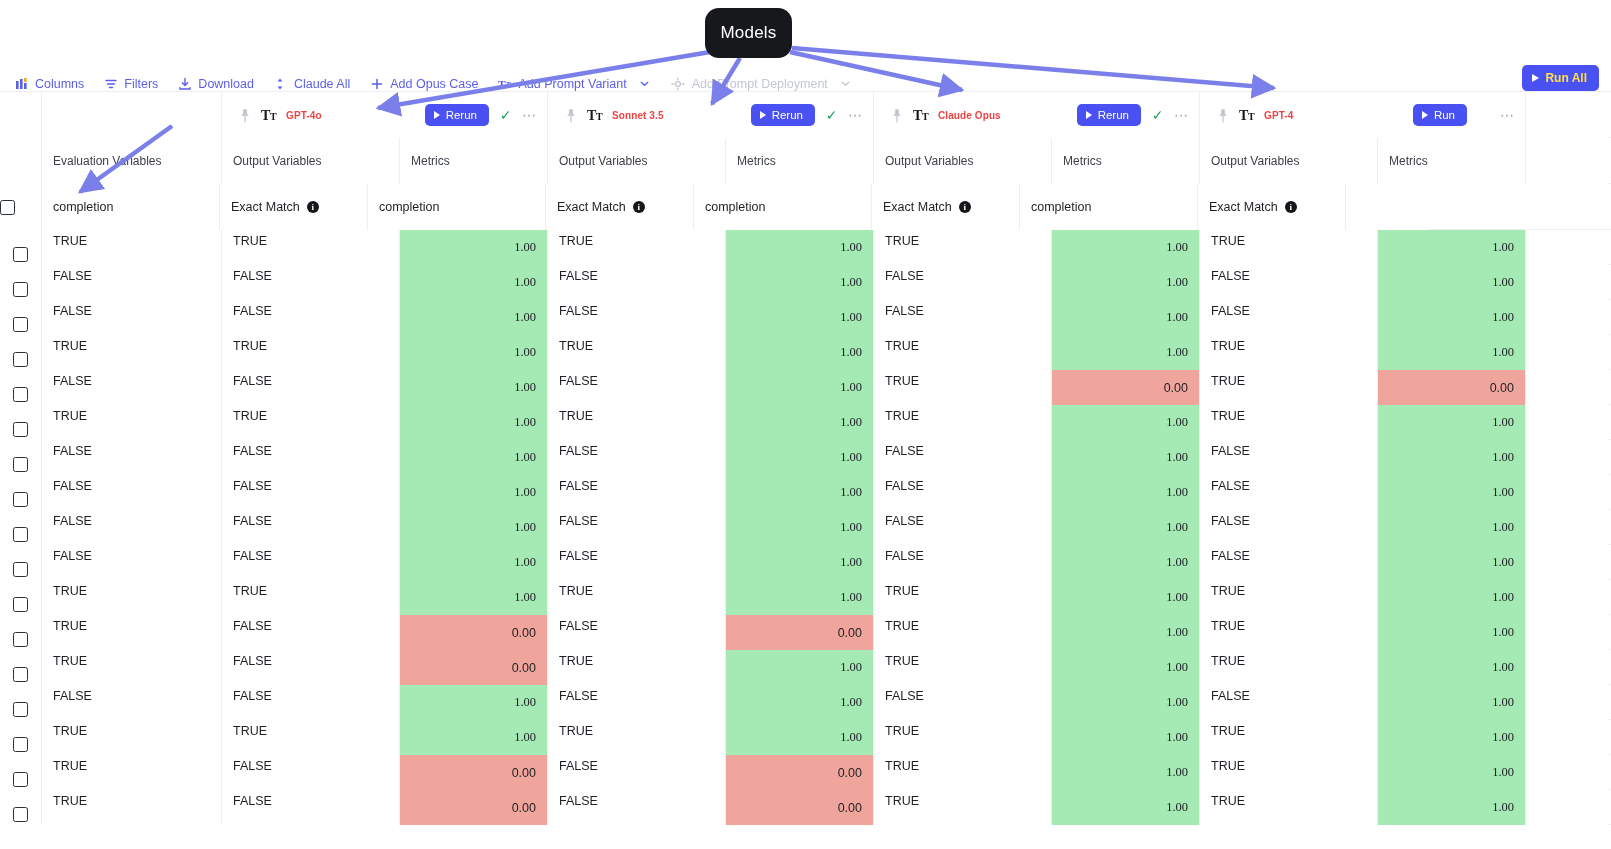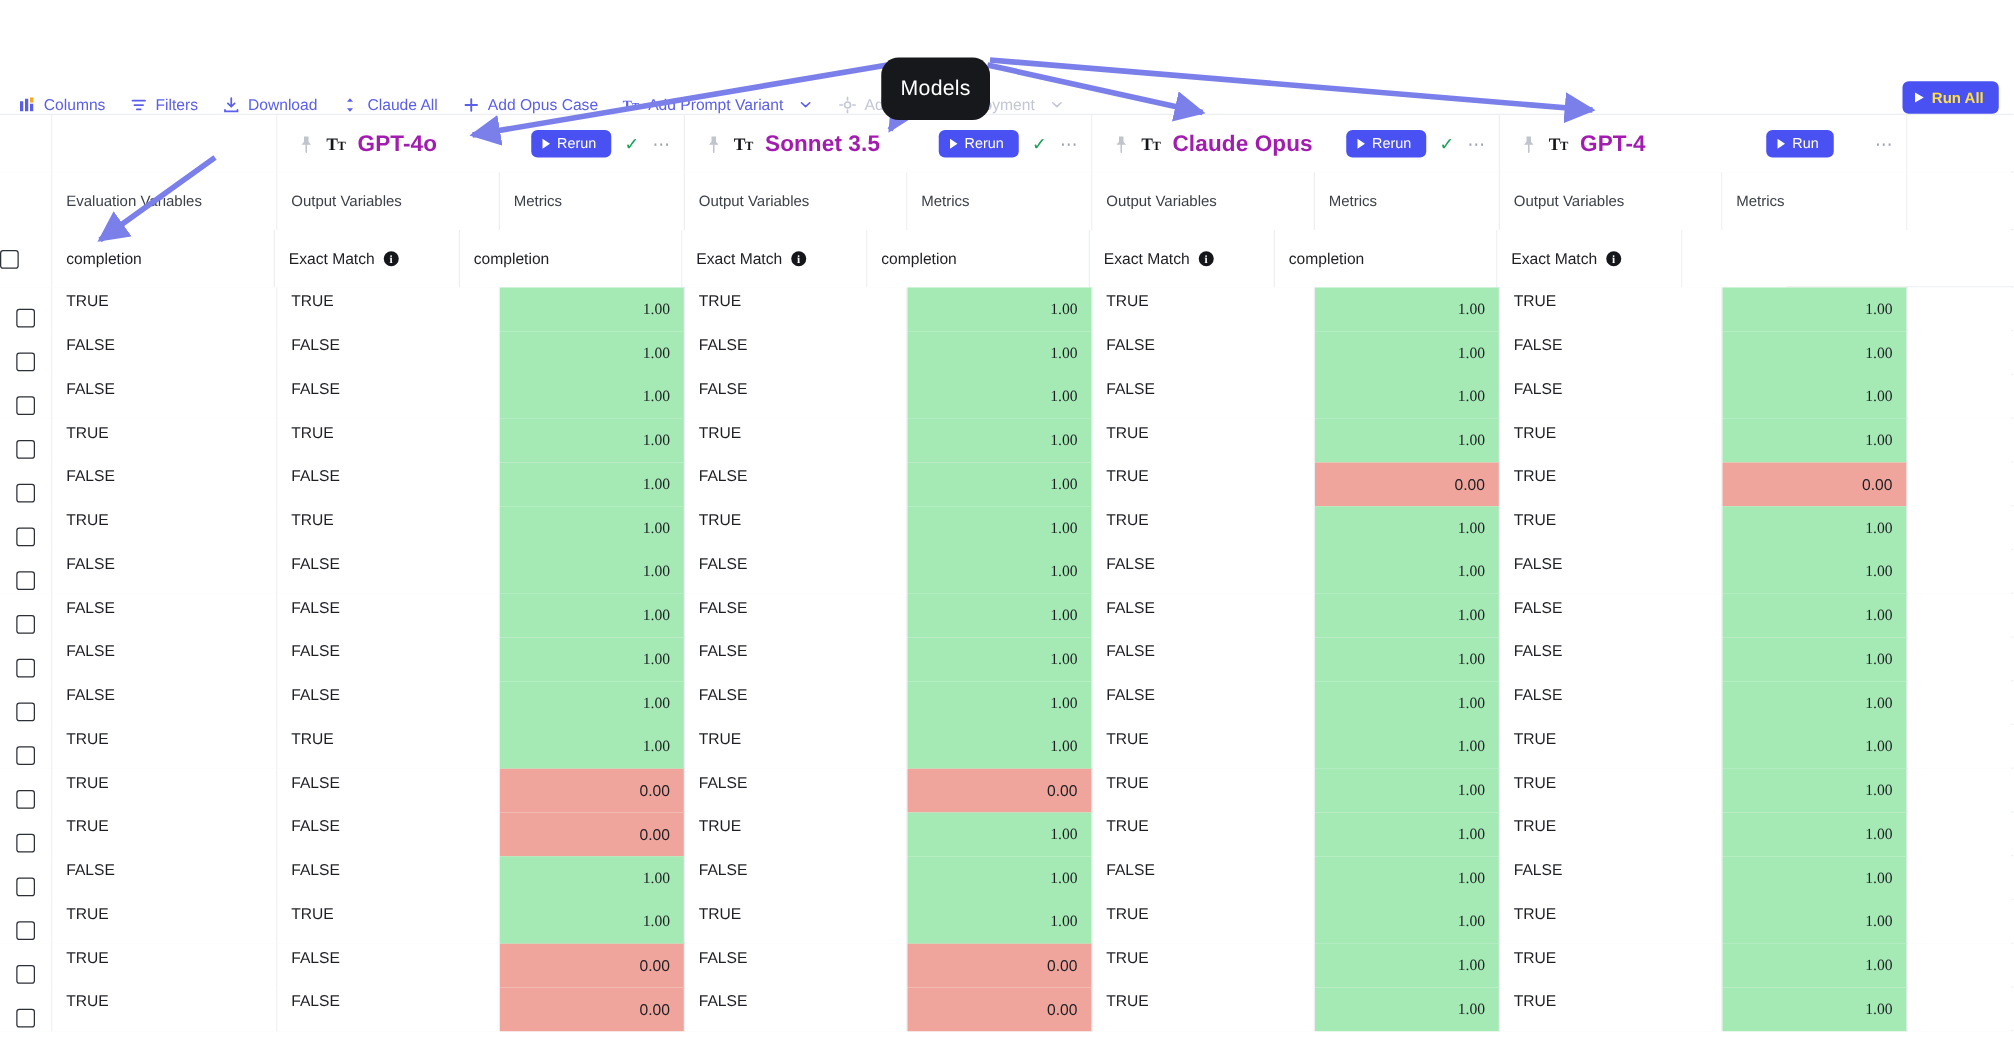--- a/index.html
+++ b/index.html
@@ -84,21 +84,21 @@
   .model-head {
     width: 326px;
     display: flex; align-items: center;
     border-right: 1px solid #eceef1;
     padding: 0 10px 0 16px;
     background: #fff;
     height: 46px;
   }
   .pin-icon { width: 14px; height: 15px; margin-right: 9px; flex: 0 0 auto; opacity: .85; }
   .tt-icon  { width: 17px; height: 14px; margin-right: 8px; flex: 0 0 auto; }
-  .model-name { font-size: 18px; font-weight: 700; color: #a21caf; letter-spacing: .1px; }
+  .model-name { font-size: 10px; font-weight: 700; color: #ef4444; letter-spacing: .1px; }
   .mh-spacer { flex: 1 1 auto; }
   .rerun-btn {
     display: inline-flex; align-items: center; gap: 6px;
     background: #4a51f2; color: #fff;
     font-size: 11.5px; font-weight: 500;
     border: none; border-radius: 5px;
     padding: 5px 12px 5px 9px;
     cursor: pointer;
   }
   .rerun-btn .tri { width: 0; height: 0; border-left: 6.5px solid #fff; border-top: 4px solid transparent; border-bottom: 4px solid transparent; }
@@ -143,21 +143,21 @@
   .callout {
     position: absolute;
     background: #16181c;
     color: #ffffff;
     border-radius: 16px;
     display: flex; align-items: center; justify-content: center;
     font-size: 17px;
     letter-spacing: .2px;
     pointer-events: auto;
   }
-  #callout-models  { left: 705px; top: 8px;  width: 87px;  height: 50px; border-radius: 14px; margin-top: 38px; }
+  #callout-models  { left: 705px; top: 8px;  width: 87px;  height: 50px; border-radius: 14px; }
   #callout-desired { left: 108px; top: 82px; width: 141px; height: 44px; border-radius: 14px; font-size: 16px; }
 </style>
 </head>
 <body>
 
 <div id="app">
 
   <div class="toolbar">
     <div id="toolbar-items" style="display:flex;align-items:center;">
         <div class="tb-item">

